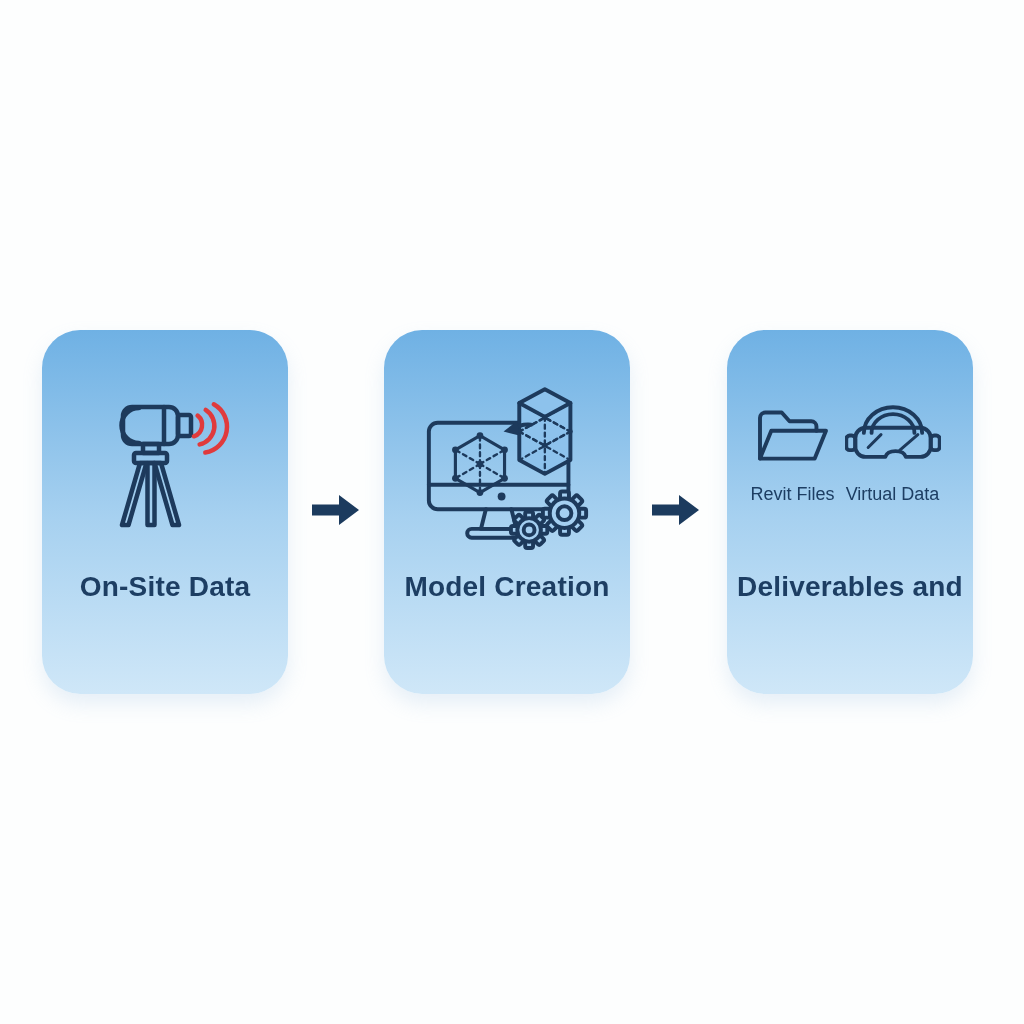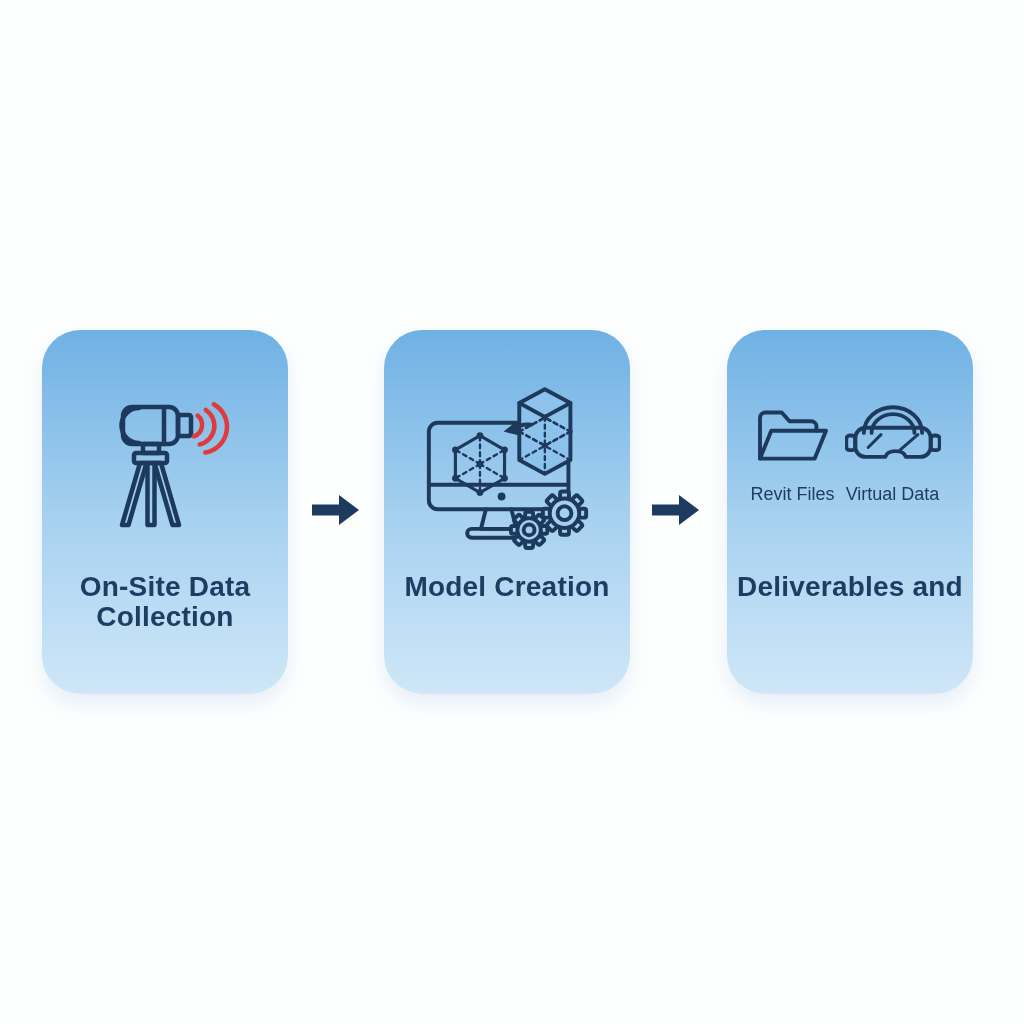--- a/index.html
+++ b/index.html
@@ -60,21 +60,20 @@
         <path d="M62 68 L80 130 L73.5 130 L55.5 68 Z"></path>
         <g stroke="#e03a3c" transform="rotate(10 100 30)">
           <path d="M97 21 a12 12 0 0 1 0 21"></path>
           <path d="M104 14 a19 19 0 0 1 0 35"></path>
           <path d="M111 7 a26 26 0 0 1 0 49"></path>
         </g>
       </svg>
     </div>
     <h2 class="card-title">
       <span class="title-line">On-Site Data</span>
-      <span class="title-line">Collection</span>
     </h2>
   </section>
 
   <svg class="flow-arrow arrow-1" viewBox="0 0 48 32">
     <polygon points="0,10.5 27,10.5 27,1 47,16 27,31 27,21.5 0,21.5" fill="#1c3b5e"></polygon>
   </svg>
 
   <section class="card card-2">
     <div class="icon-zone">
       <svg width="172" height="170" viewBox="0 0 175 172" fill="none" stroke="#1d3a5c" stroke-width="4" stroke-linecap="round" stroke-linejoin="round">

